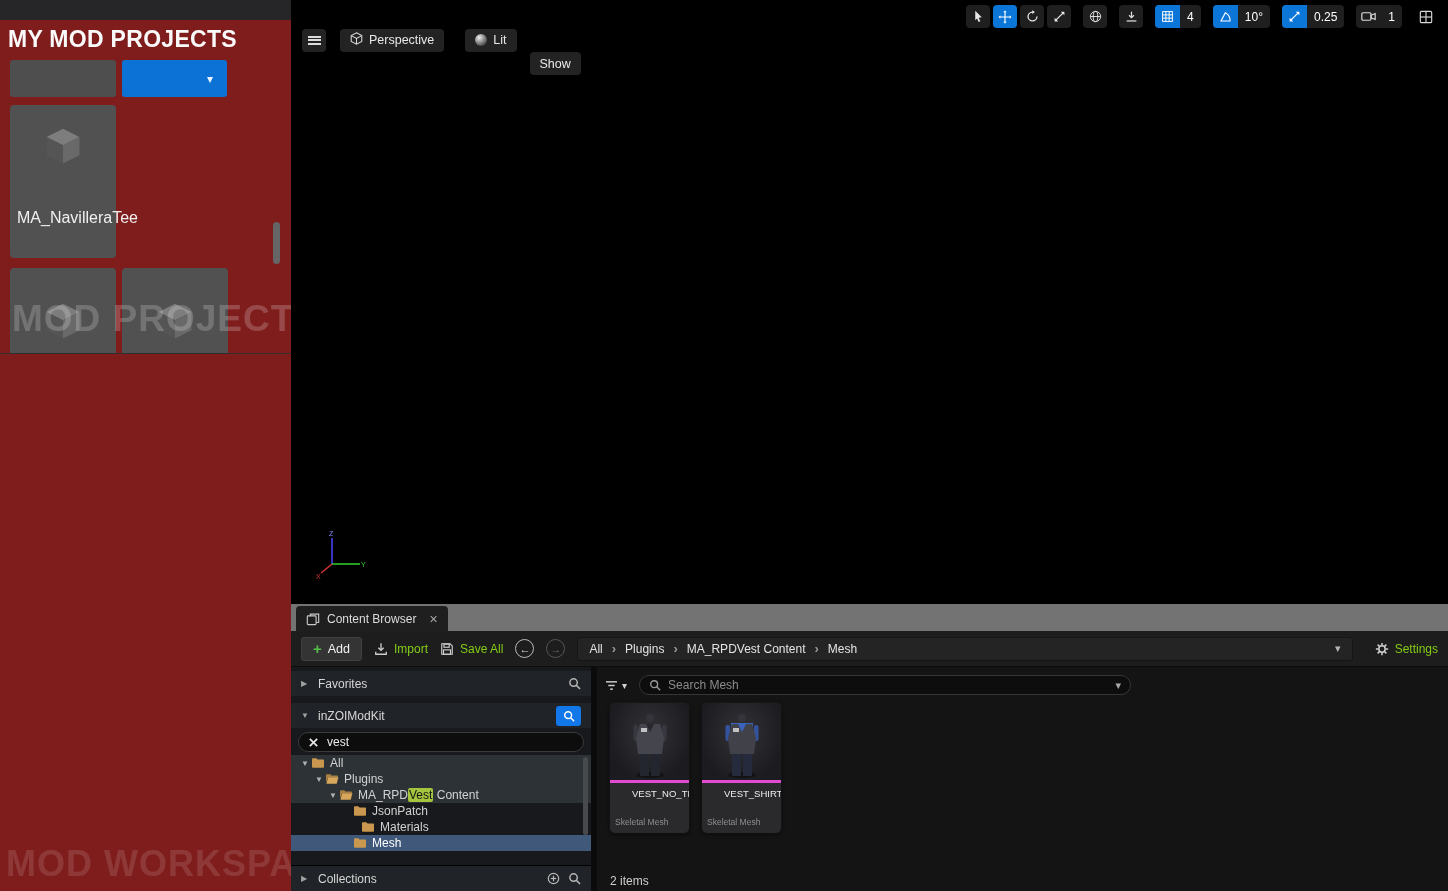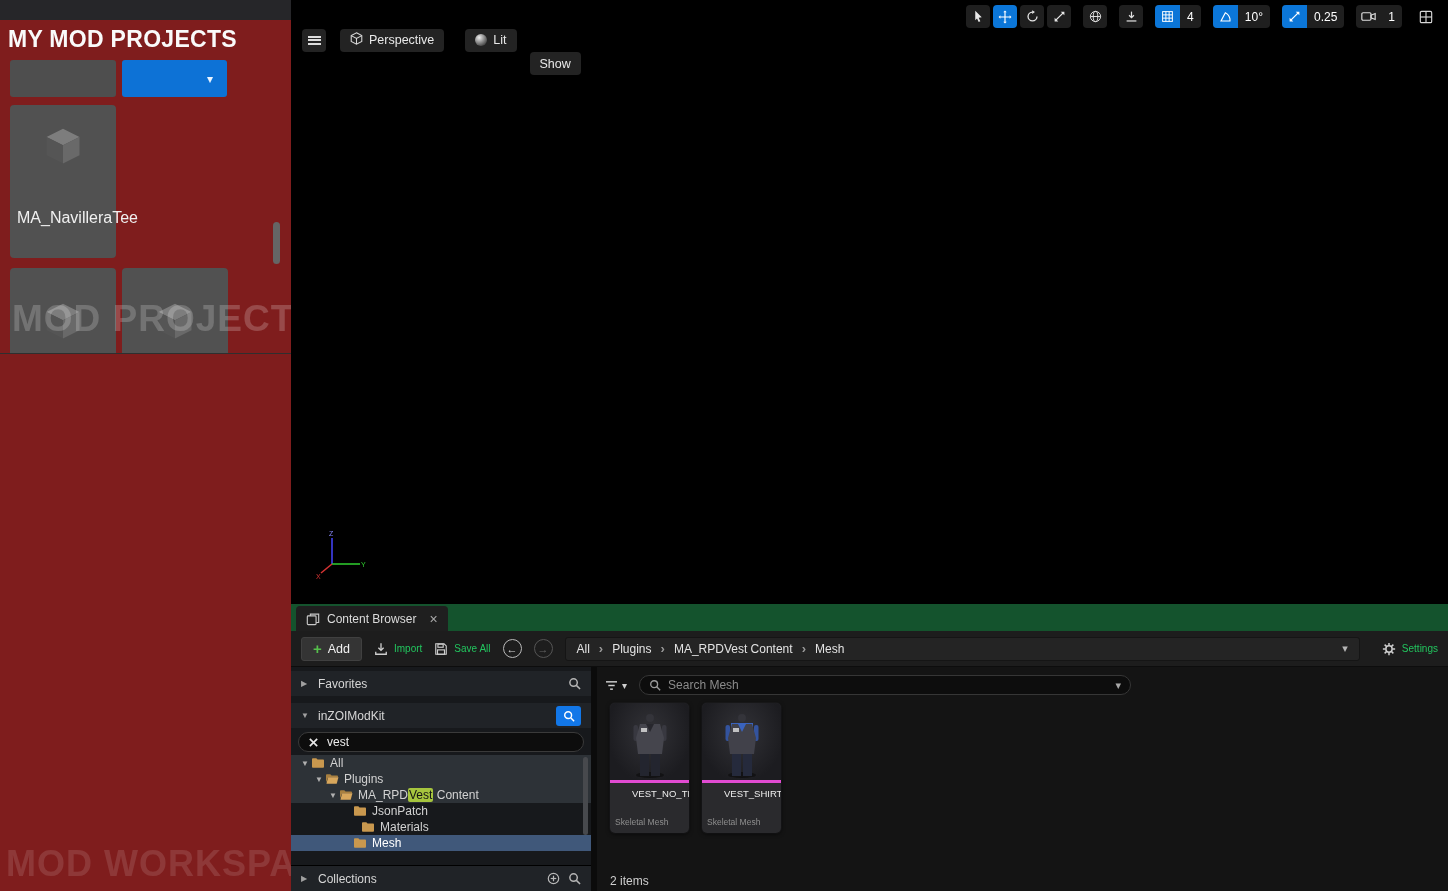--- a/index.html
+++ b/index.html
@@ -36,27 +36,27 @@
   .tool.active { background:#0b76d8; }
   .gap { width:6px; }
   .seg { display:flex; align-items:center; background:#1f1f1f; border-radius:4px; overflow:hidden; height:23px; }
   .seg .icon { width:25px; height:23px; display:flex; align-items:center; justify-content:center; }
   .seg .icon.blue { background:#0b76d8; }
   .seg .val { padding:0 7px; color:#fff; font-size:12px; }
   .axis-gizmo { position:absolute; left:24px; bottom:20px; }
 
   
   .cb { position:absolute; left:291px; top:604px; width:1157px; height:287px; background:#161616; }
-  .cb-tabs { position:absolute; left:0; top:0; width:100%; height:27px; background:#14532d; }
+  .cb-tabs { position:absolute; left:0; top:0; width:100%; height:27px; background:#737373; }
   .cb-tab { position:absolute; left:5px; top:2px; height:25px; background:#1f1f1f; border-radius:4px 4px 0 0; display:flex; align-items:center; gap:7px; padding:0 10px; color:#dcdcdc; font-size:12px; }
   .cb-tab .close { color:#a8a8a8; font-size:14px; margin-left:6px; }
   .cb-toolbar { position:absolute; left:0; top:27px; width:100%; height:36px; background:#1d1d1d; border-bottom:1px solid #0d0d0d; display:flex; align-items:center; padding:0 10px; gap:12px; }
   .btn-add { display:flex; align-items:center; gap:6px; height:24px; padding:0 11px; background:#343434; border:1px solid #404040; border-radius:3px; color:#f0f0f0; font-size:12.5px; }
   .btn-add .plus { color:#56c04c; font-size:15px; font-weight:700; line-height:1; }
-  .tb-btn { display:flex; align-items:center; gap:6px; color:#22c55e; font-size:10px; }
+  .tb-btn { display:flex; align-items:center; gap:6px; color:#84cc16; font-size:12px; }
   .nav-circ { width:19px; height:19px; border:1.5px solid #b9b9b9; border-radius:50%; display:flex; align-items:center; justify-content:center; color:#d8d8d8; font-size:11px; }
   .nav-circ.dim { border-color:#555; color:#666; }
   .crumb-bar { flex:1; height:24px; background:#242424; border:1px solid #151515; border-radius:3px; display:flex; align-items:center; gap:9px; padding:0 11px; color:#e3e3e3; font-size:12px; margin:0 10px 0 0; }
   .crumb-sep { color:#9a9a9a; font-size:13px; font-weight:700; }
   .crumb-bar .chev { margin-left:auto; color:#b5b5b5; font-size:11px; }
   .cb-left { position:absolute; left:0; top:63px; width:300px; height:224px; background:#17191c; padding-top:4px; }
   .cb-divider { position:absolute; left:300px; top:63px; width:6px; height:224px; background:#0b0b0b; }
   .row-hdr { height:25px; display:flex; align-items:center; gap:8px; padding:0 10px; color:#d6d6d6; font-size:12px; background:#202327; }
   .row-hdr .tri { color:#a0a0a0; font-size:8px; width:9px; }
   .row-hdr .sp { flex:1; }

